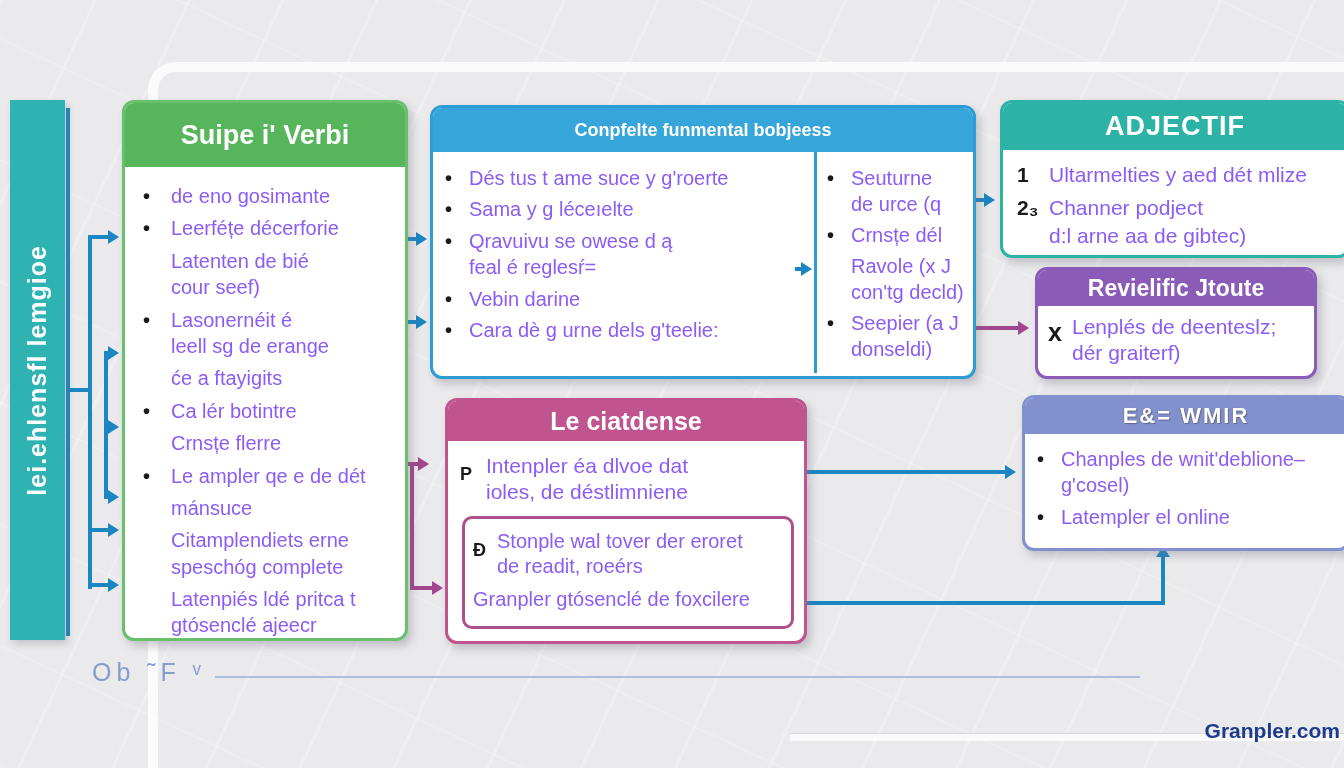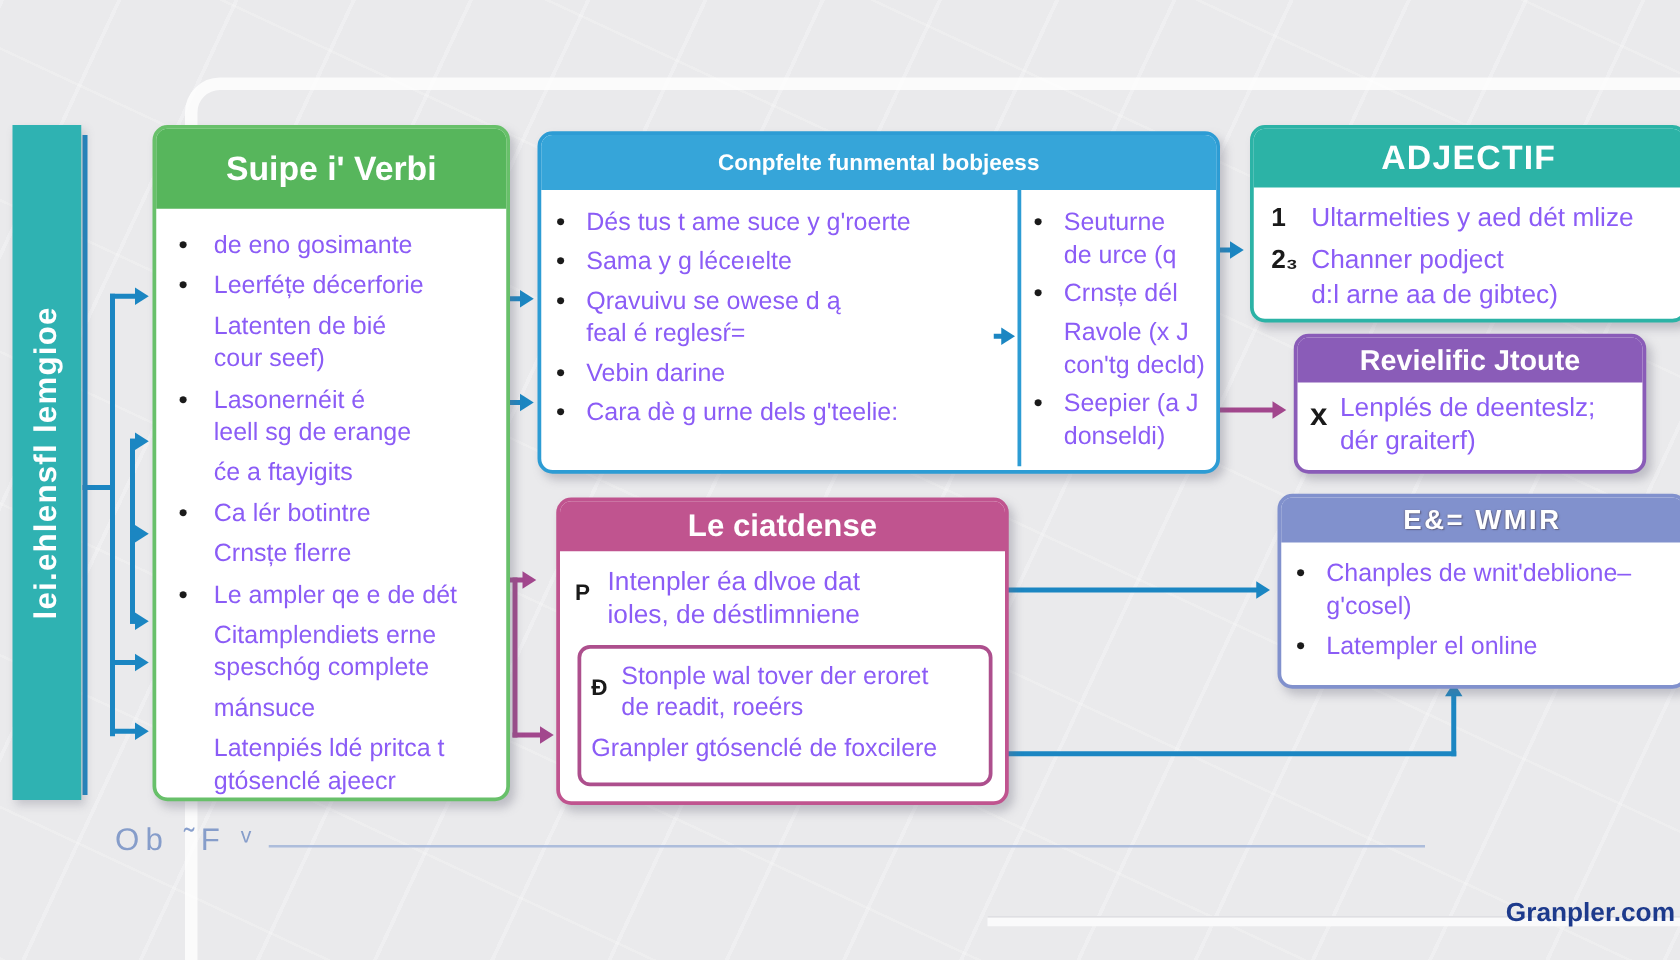--- a/index.html
+++ b/index.html
@@ -160,26 +160,26 @@
       <div class="row">
           <span class="marker"></span>
           <span class="txt">Crnsțe flerre</span>
         </div>
       <div class="row">
           <span class="marker">•</span>
           <span class="txt">Le ampler qe e de dét</span>
         </div>
       <div class="row">
           <span class="marker"></span>
+          <span class="txt">mánsuce</span>
+        </div>
+      <div class="row">
+          <span class="marker"></span>
           <span class="txt">Citamplendiets erne
 speschóg complete</span>
-        </div>
-      <div class="row">
-          <span class="marker"></span>
-          <span class="txt">mánsuce</span>
         </div>
       <div class="row">
           <span class="marker"></span>
           <span class="txt">Latenpiés ldé pritca t
 gtósenclé ajeecr</span>
         </div>
     </div>
   </div>
 
   <div class="box" id="comp">

